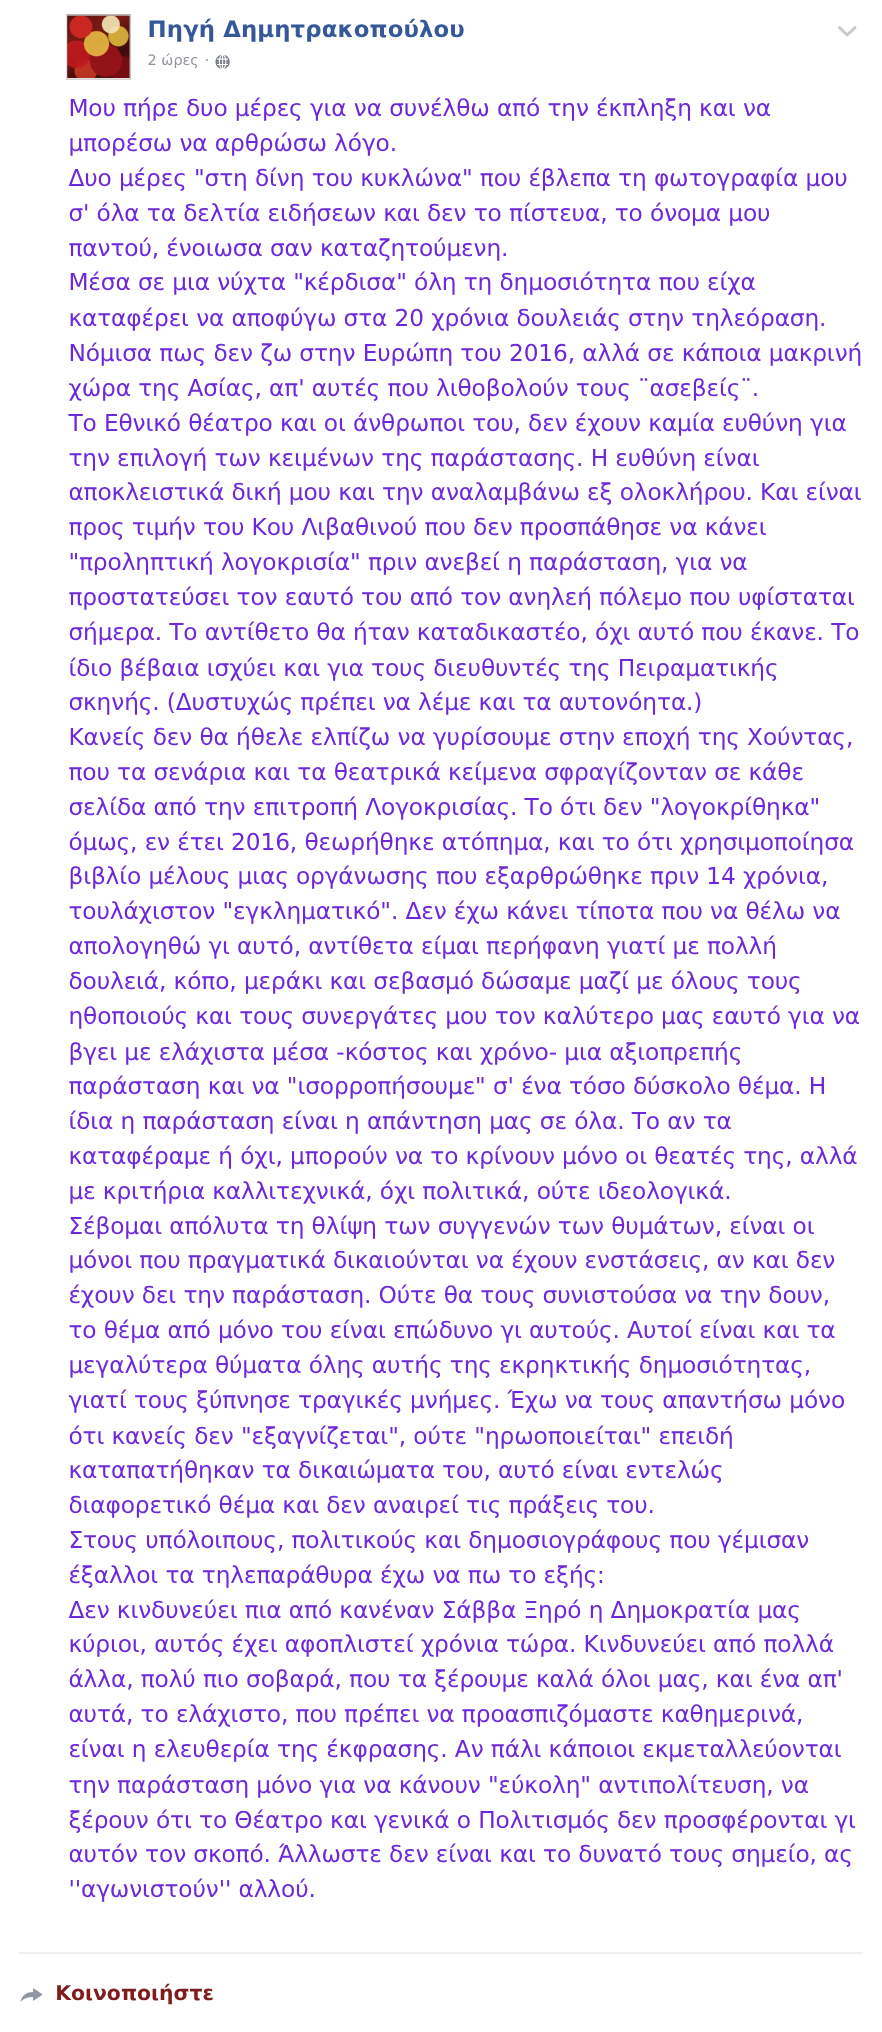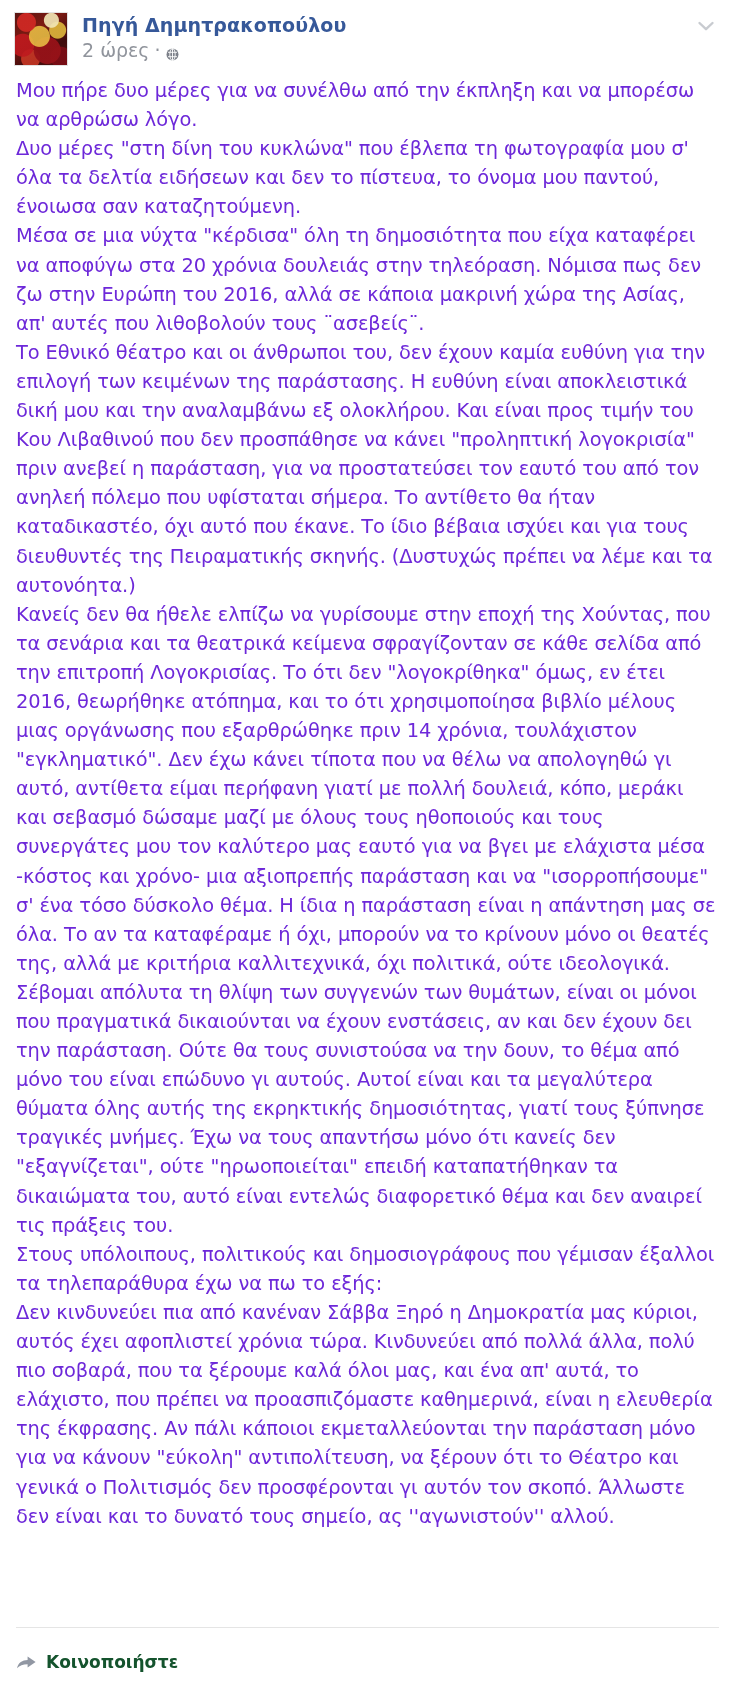--- a/index.html
+++ b/index.html
@@ -14,20 +14,21 @@
     color: #1d2129;
     overflow: hidden;
   }
 
   .post {
     width: 735px;
     height: 1693px;
     background: #ffffff;
     position: relative;
     box-sizing: border-box;
+    padding-left: 41px;
   }
 
   
   .post-header {
     display: flex;
     align-items: flex-start;
     padding: 12px 14px 0 14px;
     position: relative;
     height: 76px;
     box-sizing: border-box;
@@ -59,21 +60,21 @@
     font-size: 19px;
     font-weight: bold;
     color: #365899;
     line-height: 22px;
     letter-spacing: 0.1px;
   }
   .meta-row {
     display: flex;
     align-items: center;
     margin-top: 5px;
-    font-size: 19px;
+    font-size: 12px;
     color: #90949c;
     line-height: 18px;
   }
   .meta-time { color: #90949c; }
   .meta-dot {
     margin: 0 5px;
     color: #90949c;
   }
   .globe-icon {
     display: inline-block;
@@ -126,21 +127,21 @@
     font-weight: bold;
   }
   .share-icon {
     display: inline-block;
     width: 21px;
     height: 16px;
     margin-right: 9px;
     position: relative;
     top: 1px;
   }
-  .share-label { color: #14532d; }
+  .share-label { color: #7f1d1d; }
 </style>
 </head>
 <body>
 
 <div class="post">
 
   <div class="post-header">
     <div class="avatar"></div>
 
     <div class="header-text">

